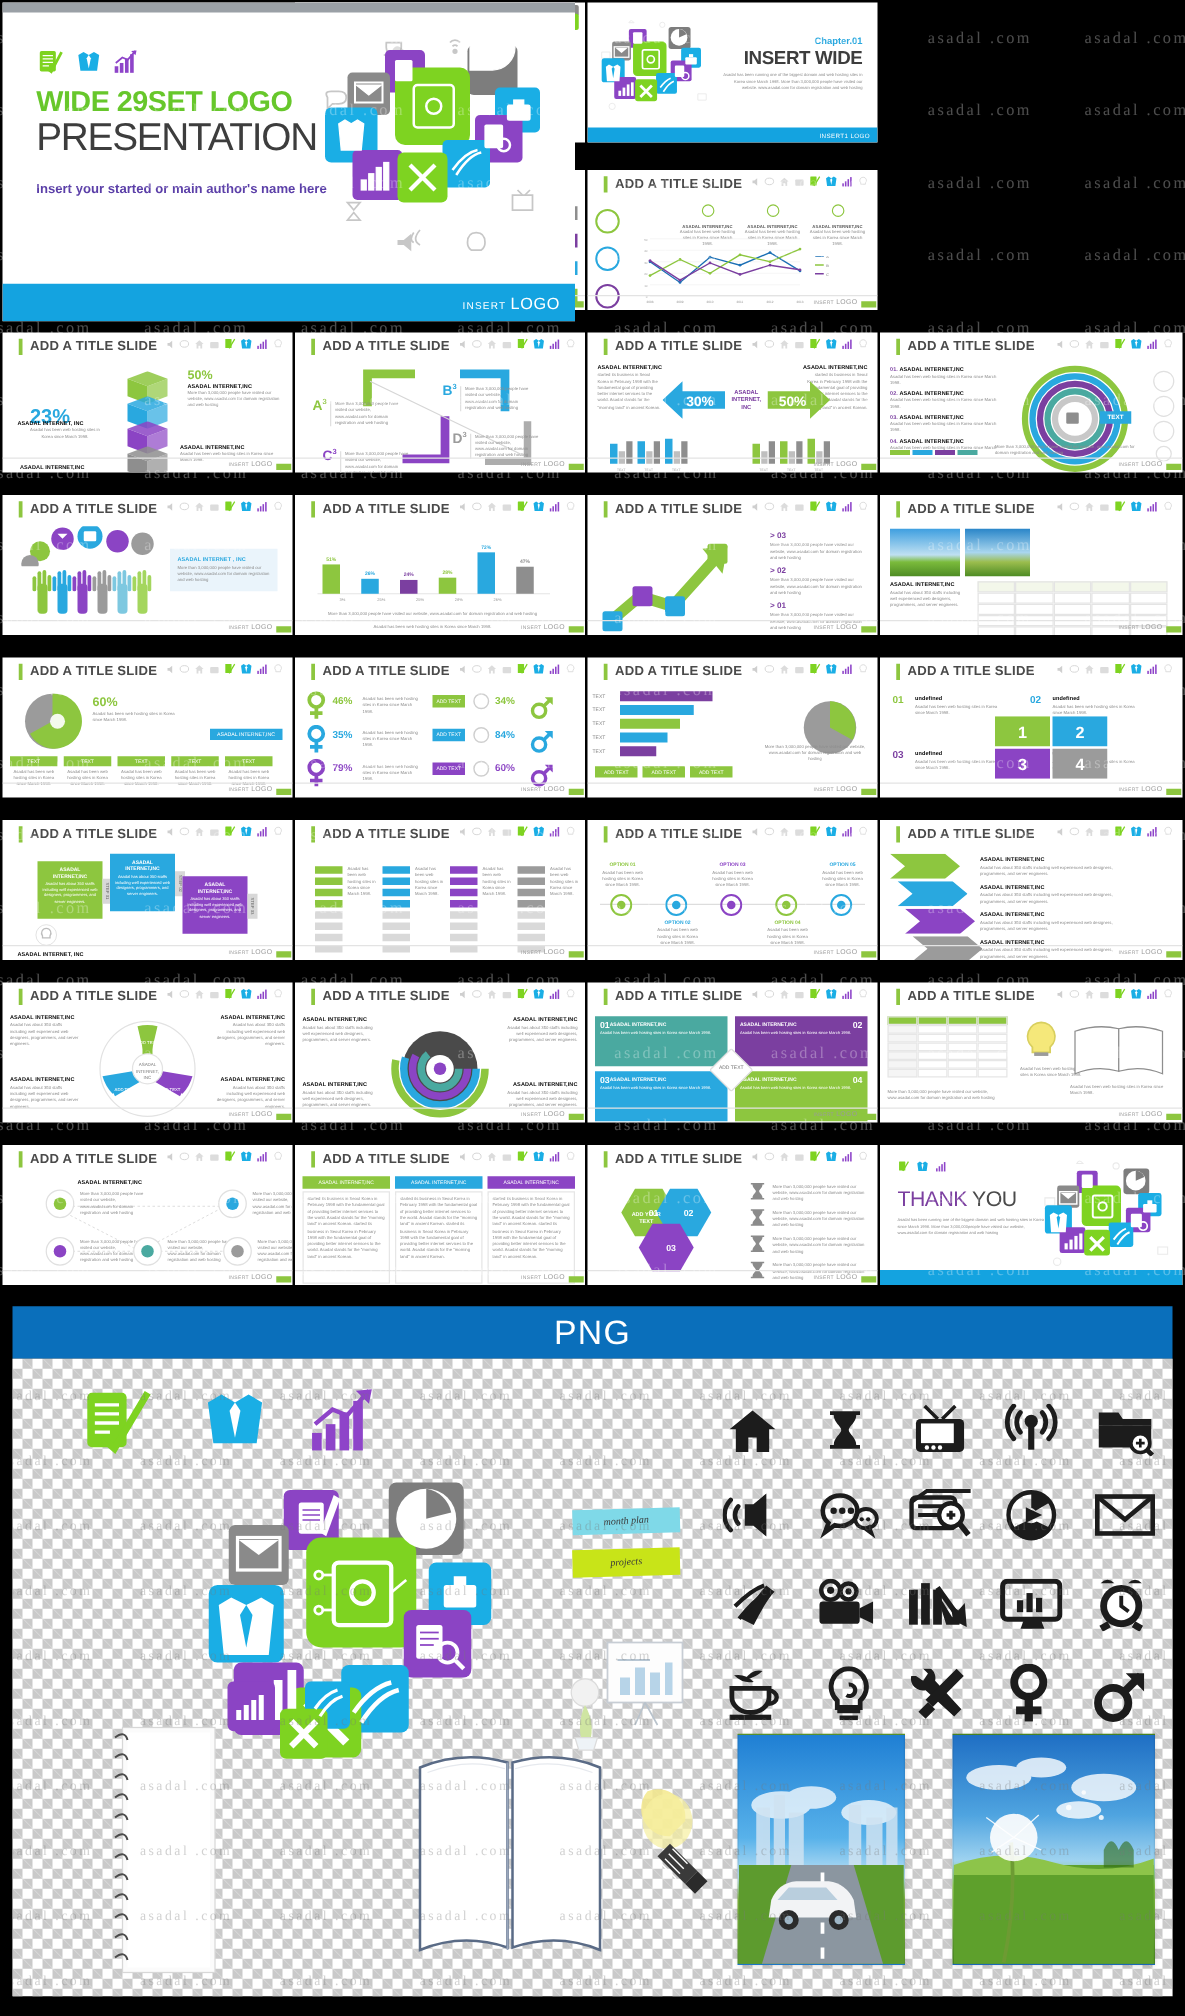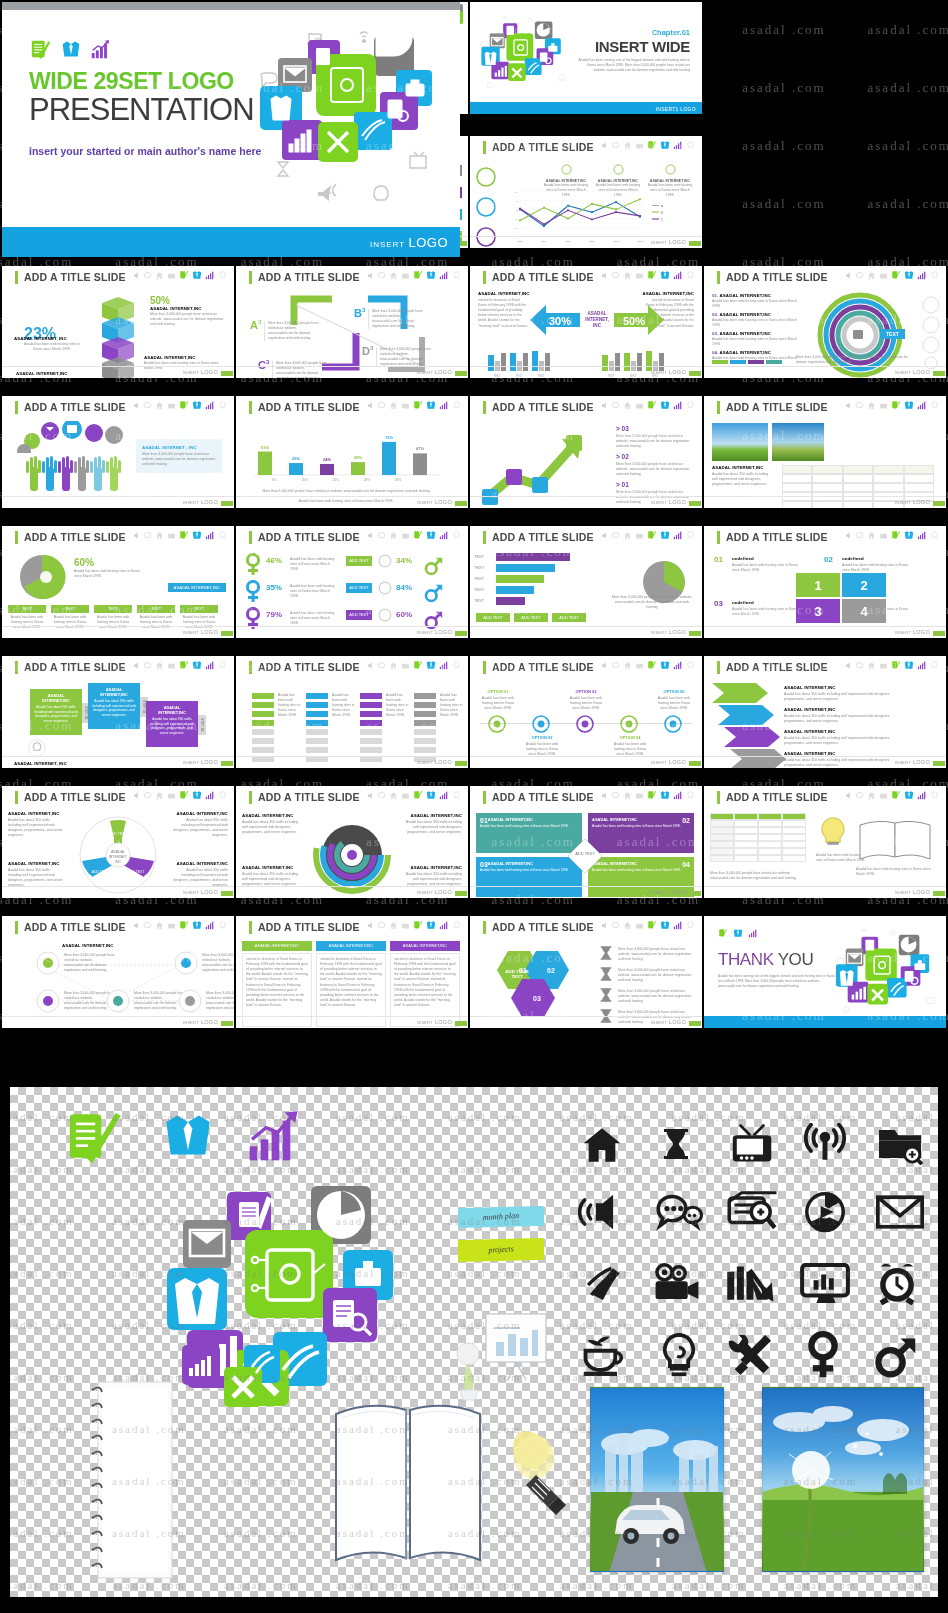--- a/index.html
+++ b/index.html
@@ -2274,20 +2274,23 @@
   </svg>
 
   <div class="botbar"></div>
   <div class="insert-logo">
     <span class="sm">INSERT</span>
     <b>LOGO</b>
   </div>
 </div>
 
 <div id="png-section">
+  <div id="png-bar">
+    <span>PNG</span>
+  </div>
 
   <div id="png-canvas">
 
     <svg class="png-item" style="left:55px;top:20px" width="58" height="58" viewBox="0 0 24 24">
       <rect x="2" y="3" width="13" height="18" rx="1.5" fill="#7ed321"></rect>
       <g stroke="#fff" stroke-width="1.1">
           <line x1="4.5" y1="7" x2="12.5" y2="7"></line>
           <line x1="4.5" y1="10" x2="12.5" y2="10"></line>
           <line x1="4.5" y1="13" x2="12.5" y2="13"></line>
           <line x1="4.5" y1="16" x2="9.5" y2="16"></line>

